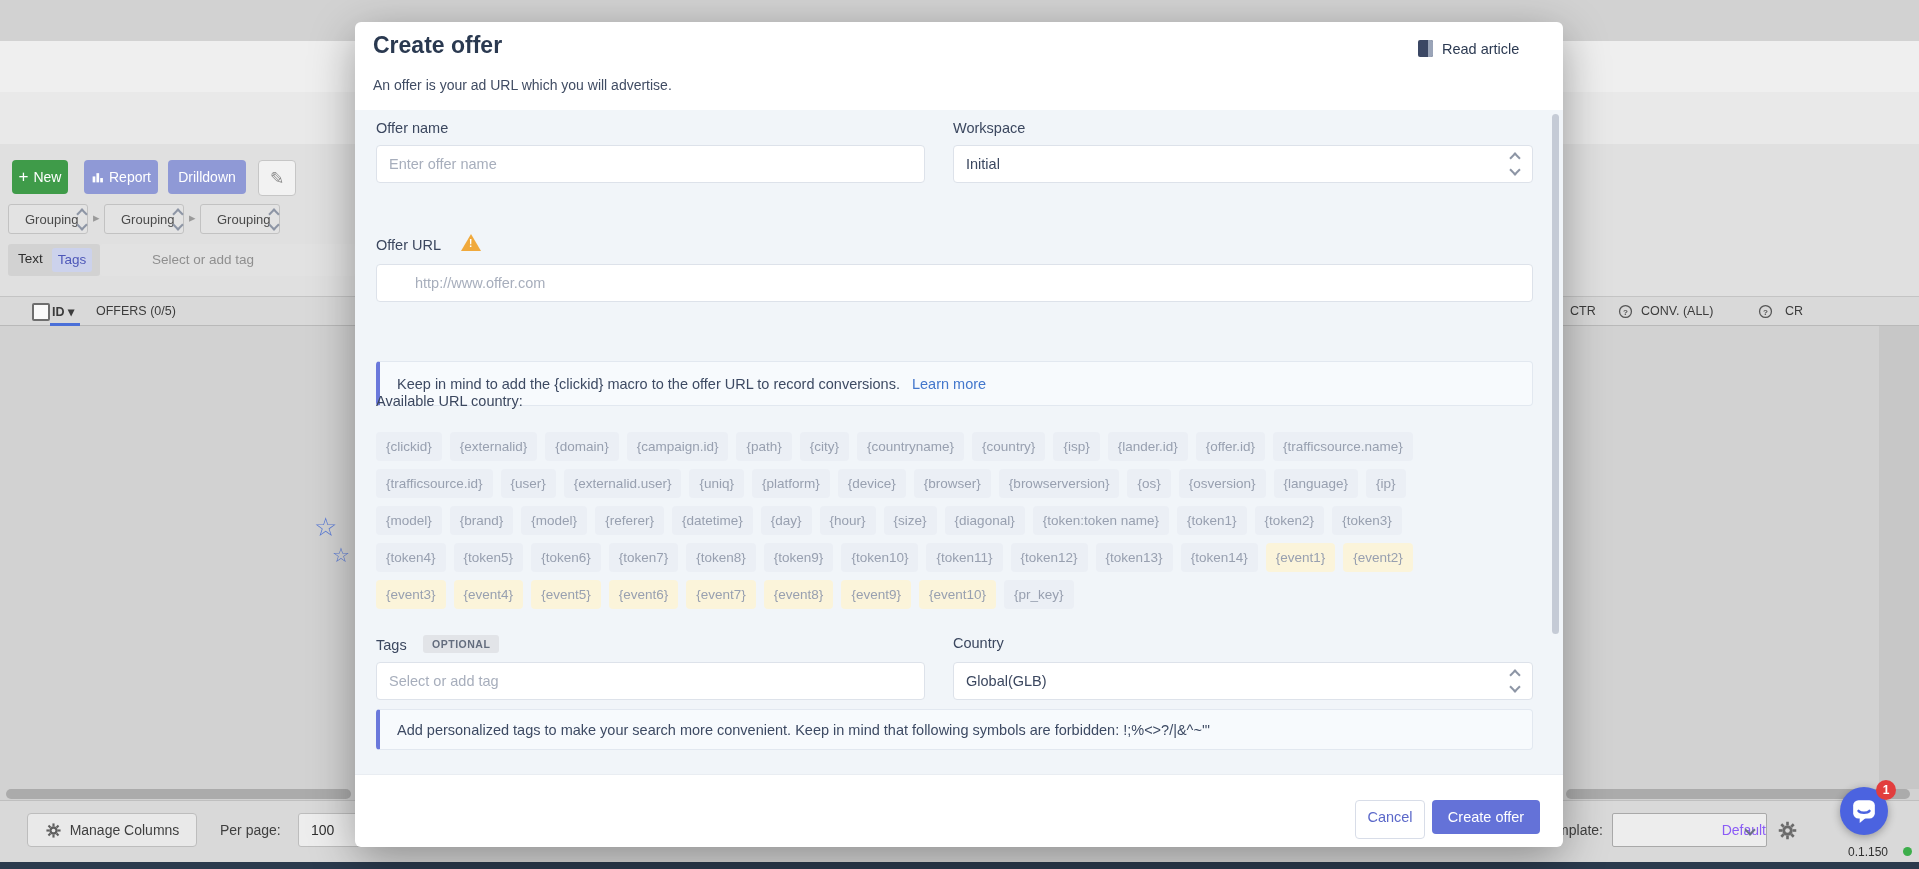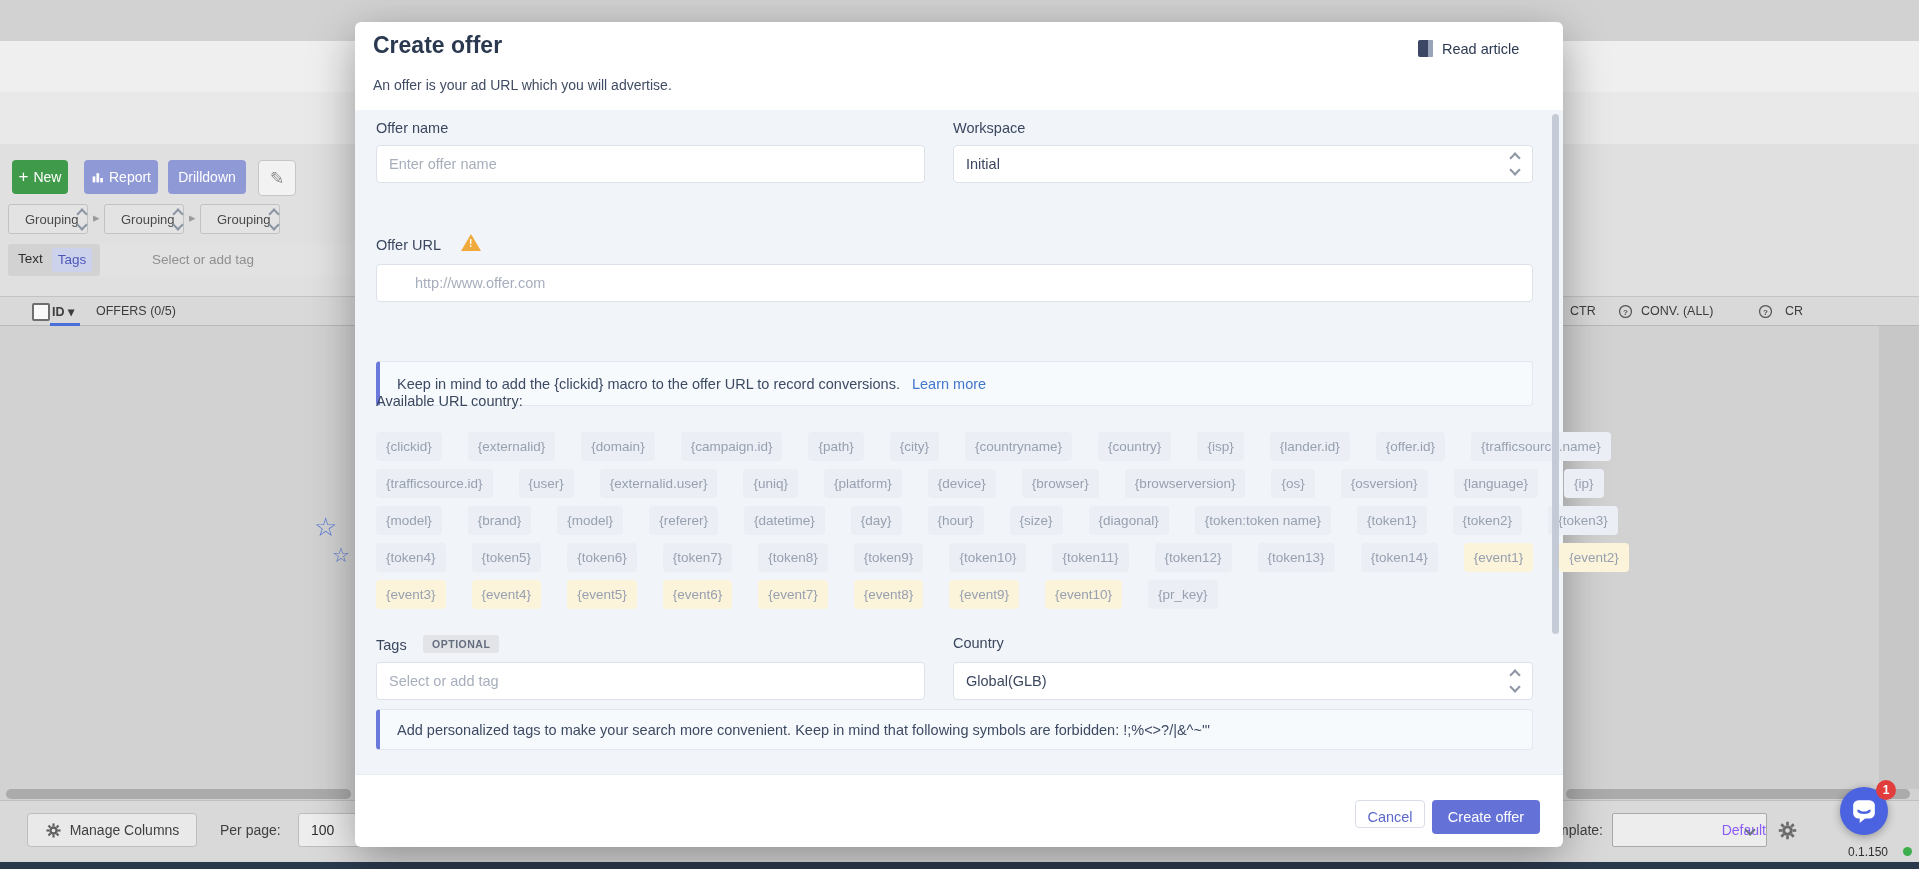--- a/index.html
+++ b/index.html
@@ -82,27 +82,27 @@
   .m-label{font-size:14.5px;color:#3b475f;}
   .m-input{position:absolute;background:#fff;border:1px solid #dde2ea;border-radius:4px;box-sizing:border-box;
     font-size:14.5px;color:#3b475f;padding:0 12px;font-family:"Liberation Sans",sans-serif;}
   .m-input::placeholder{color:#a7aebc;opacity:1;}
   .m-select{position:absolute;background:#fff;border:1px solid #dde2ea;border-radius:4px;box-sizing:border-box;
     font-size:14.5px;color:#3b475f;line-height:36px;padding:0 12px;cursor:pointer;}
   .notebox{position:absolute;background:#f7fafd;border:1px solid #e2e8f0;border-left:4px solid #6a78db;border-radius:4px;
     box-sizing:border-box;display:flex;align-items:center;padding-left:17px;font-size:14.5px;color:#3d4a63;}
   .link{color:#4377cc;cursor:pointer;margin-left:12px;}
   .chips{left:21px;top:410px;width:1160px;display:flex;flex-direction:column;gap:8px;}
-  .chip-row{display:flex;gap:26px;}
+  .chip-row{display:flex;gap:8px;}
   .chip{height:29px;line-height:29px;padding:0 10px;border-radius:4px;background:#ebeff5;color:#98a0b0;font-size:13.5px;cursor:pointer;white-space:nowrap;}
   .chip-cream{background:#fbf4da;}
   .opt-badge{display:inline-block;margin-left:12px;background:#e2e4e8;color:#646d7e;font-size:10.5px;font-weight:bold;
     letter-spacing:.5px;padding:3px 9px;border-radius:3px;vertical-align:2px;}
   .m-foot{left:0;top:752px;width:1208px;height:73px;background:#fff;border-top:1px solid #e9edf2;border-radius:0 0 6px 6px;box-sizing:border-box;}
-  .btn-cancel{left:1000px;top:25px;width:70px;height:28px;background:#fff;border:1px solid #d8dde8;border-radius:4px;
+  .btn-cancel{left:1000px;top:25px;width:70px;height:39px;background:#fff;border:1px solid #d8dde8;border-radius:4px;
     color:#5b68c9;font-size:14.5px;text-align:center;line-height:32px;box-sizing:border-box;cursor:pointer;}
   .btn-create{left:1077px;top:25px;width:108px;height:34px;background:#6472d8;border-radius:4px;color:#fff;
     font-size:14.5px;text-align:center;line-height:34px;cursor:pointer;}
   .m-scroll-thumb{left:1197px;top:92px;width:7px;height:520px;background:#c5cbd6;border-radius:4px;cursor:pointer;}
 </style>
 </head>
 <body>
 
 <div class="stage">
 

